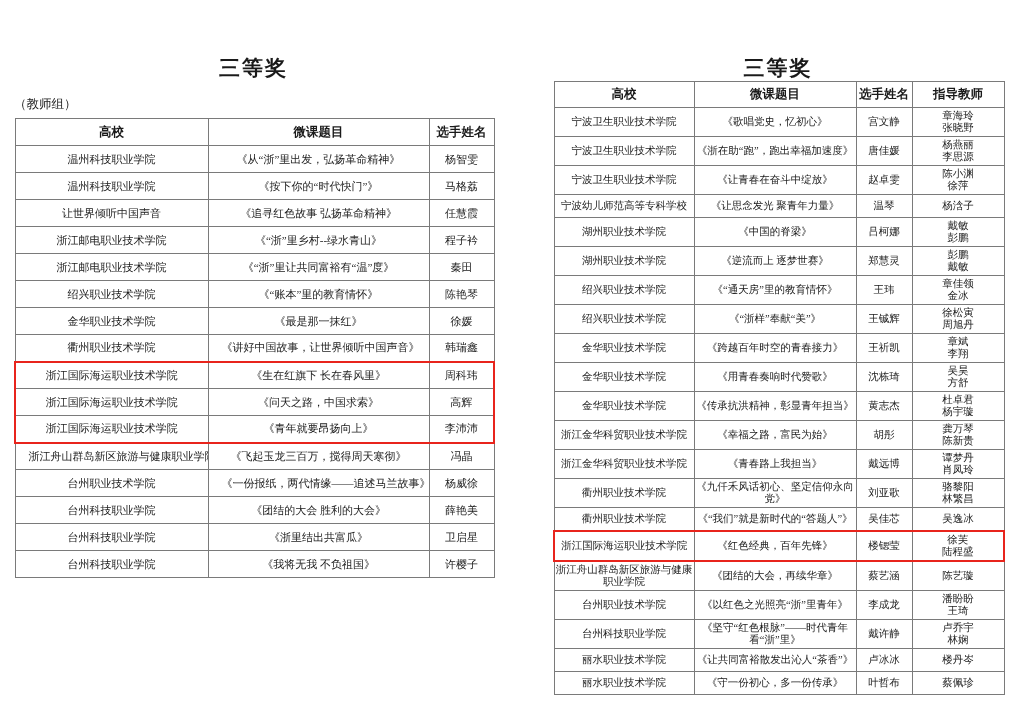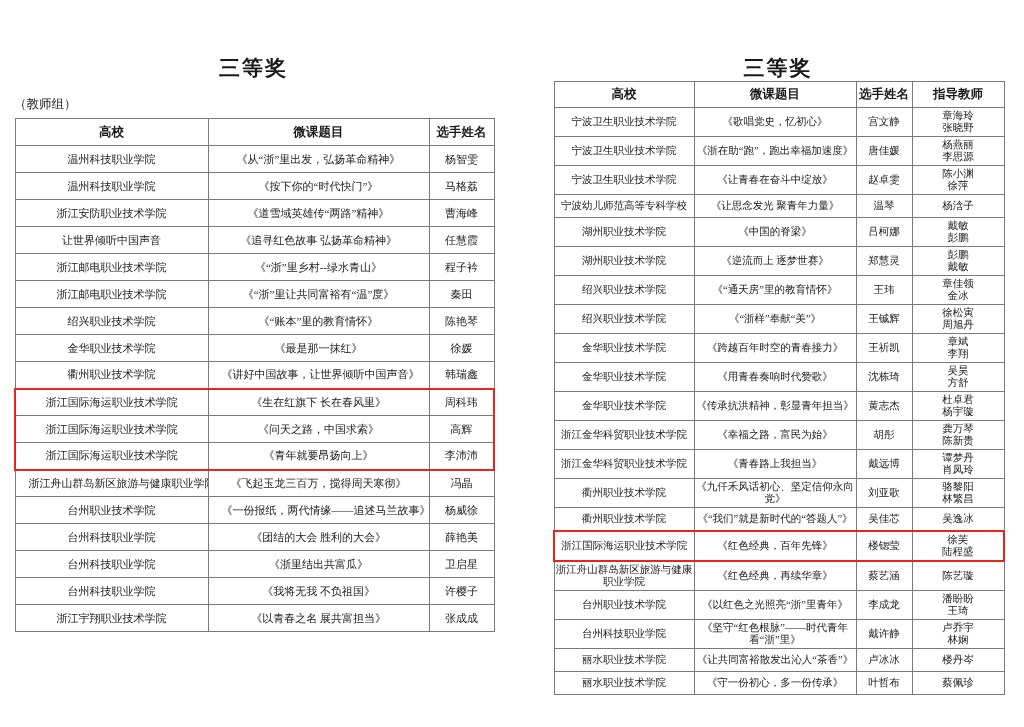--- a/index.html
+++ b/index.html
@@ -93,25 +93,20 @@
             <td>温州科技职业学院</td>
             <td>《从“浙”里出发，弘扬革命精神》</td>
             <td>杨智雯</td>
           </tr>
           <tr>
             <td>温州科技职业学院</td>
             <td>《按下你的“时代快门”》</td>
             <td>马格荔</td>
           </tr>
           <tr>
-            <td>浙江安防职业技术学院</td>
-            <td>《道雪域英雄传“两路”精神》</td>
-            <td>曹海峰</td>
-          </tr>
-          <tr>
             <td>让世界倾听中国声音</td>
             <td>《追寻红色故事 弘扬革命精神》</td>
             <td>任慧霞</td>
           </tr>
           <tr>
             <td>浙江邮电职业技术学院</td>
             <td>《“浙”里乡村--绿水青山》</td>
             <td>程子衿</td>
           </tr>
           <tr>
@@ -166,25 +161,20 @@
           </tr>
           <tr>
             <td>台州科技职业学院</td>
             <td>《浙里结出共富瓜》</td>
             <td>卫启星</td>
           </tr>
           <tr>
             <td>台州科技职业学院</td>
             <td>《我将无我 不负祖国》</td>
             <td>许樱子</td>
-          </tr>
-          <tr>
-            <td>浙江宇翔职业技术学院</td>
-            <td>《以青春之名 展共富担当》</td>
-            <td>张成成</td>
           </tr>
         </tbody>
       </table>
   </section>
 
   <section class="panel right">
     <h1 class="award-title">三等奖</h1>
     <table class="awards">
       <colgroup>
         <col style="width:140px">
@@ -306,21 +296,21 @@
           </tr>
           <tr class="hl hl-top hl-bottom">
             <td>浙江国际海运职业技术学院</td>
             <td>《红色经典，百年先锋》</td>
             <td>楼锶莹</td>
             <td>徐芙
 陆程盛</td>
           </tr>
           <tr>
             <td>浙江舟山群岛新区旅游与健康职业学院</td>
-            <td>《红色经典，再续华章》</td>
+            <td>《团结的大会，再续华章》</td>
             <td>蔡艺涵</td>
             <td>陈艺璇</td>
           </tr>
           <tr>
             <td>台州职业技术学院</td>
             <td>《以红色之光照亮“浙”里青年》</td>
             <td>李成龙</td>
             <td>潘盼盼
 王琦</td>
           </tr>

